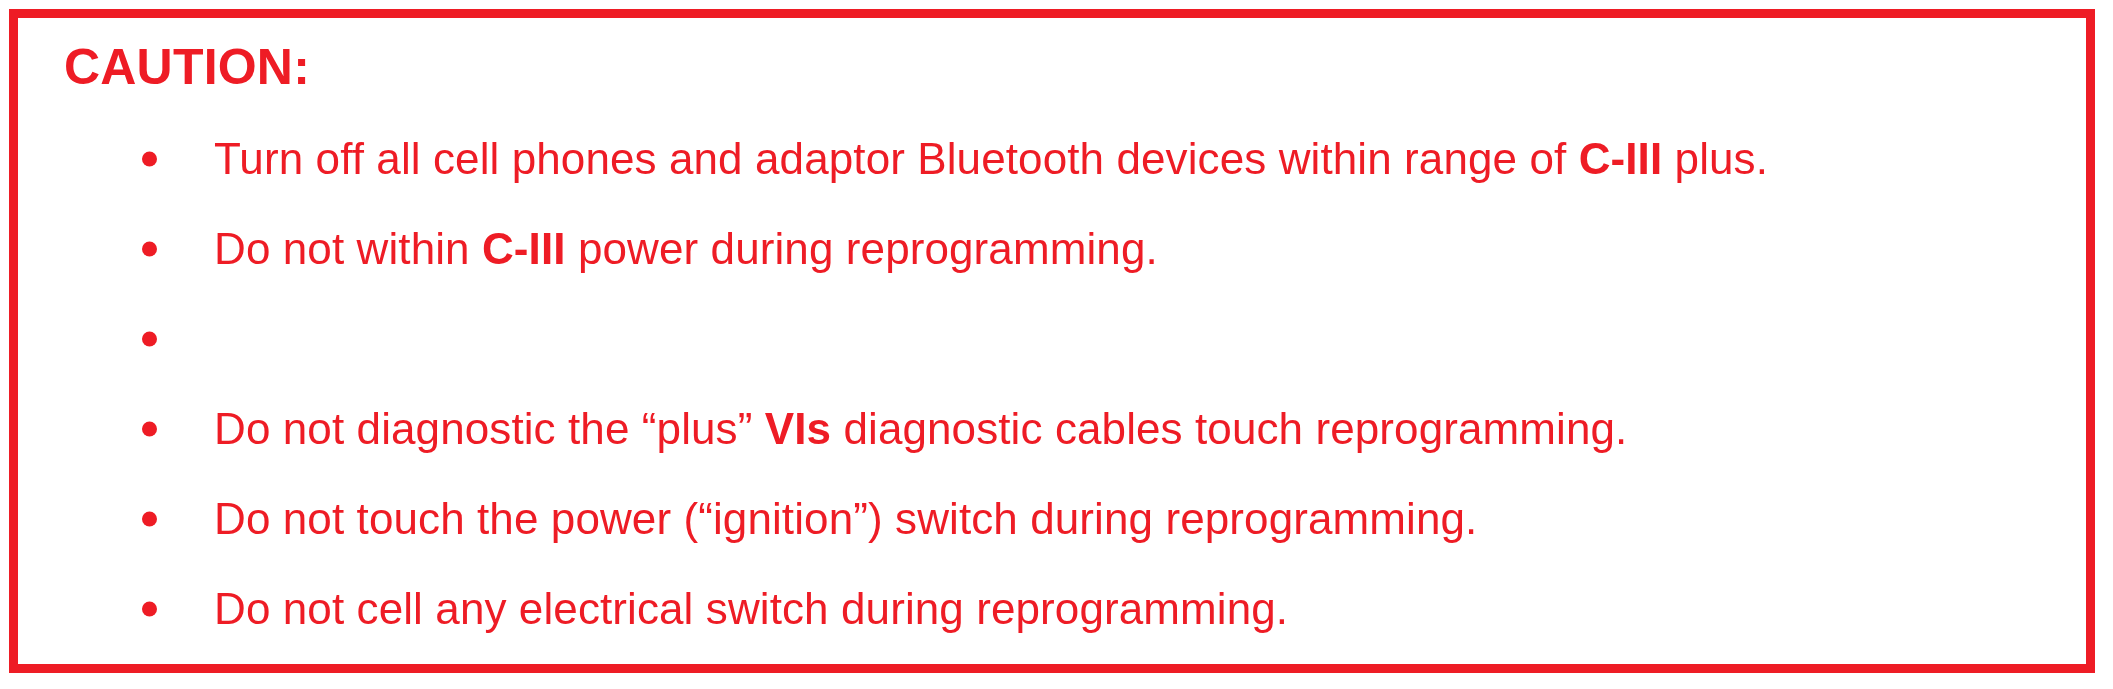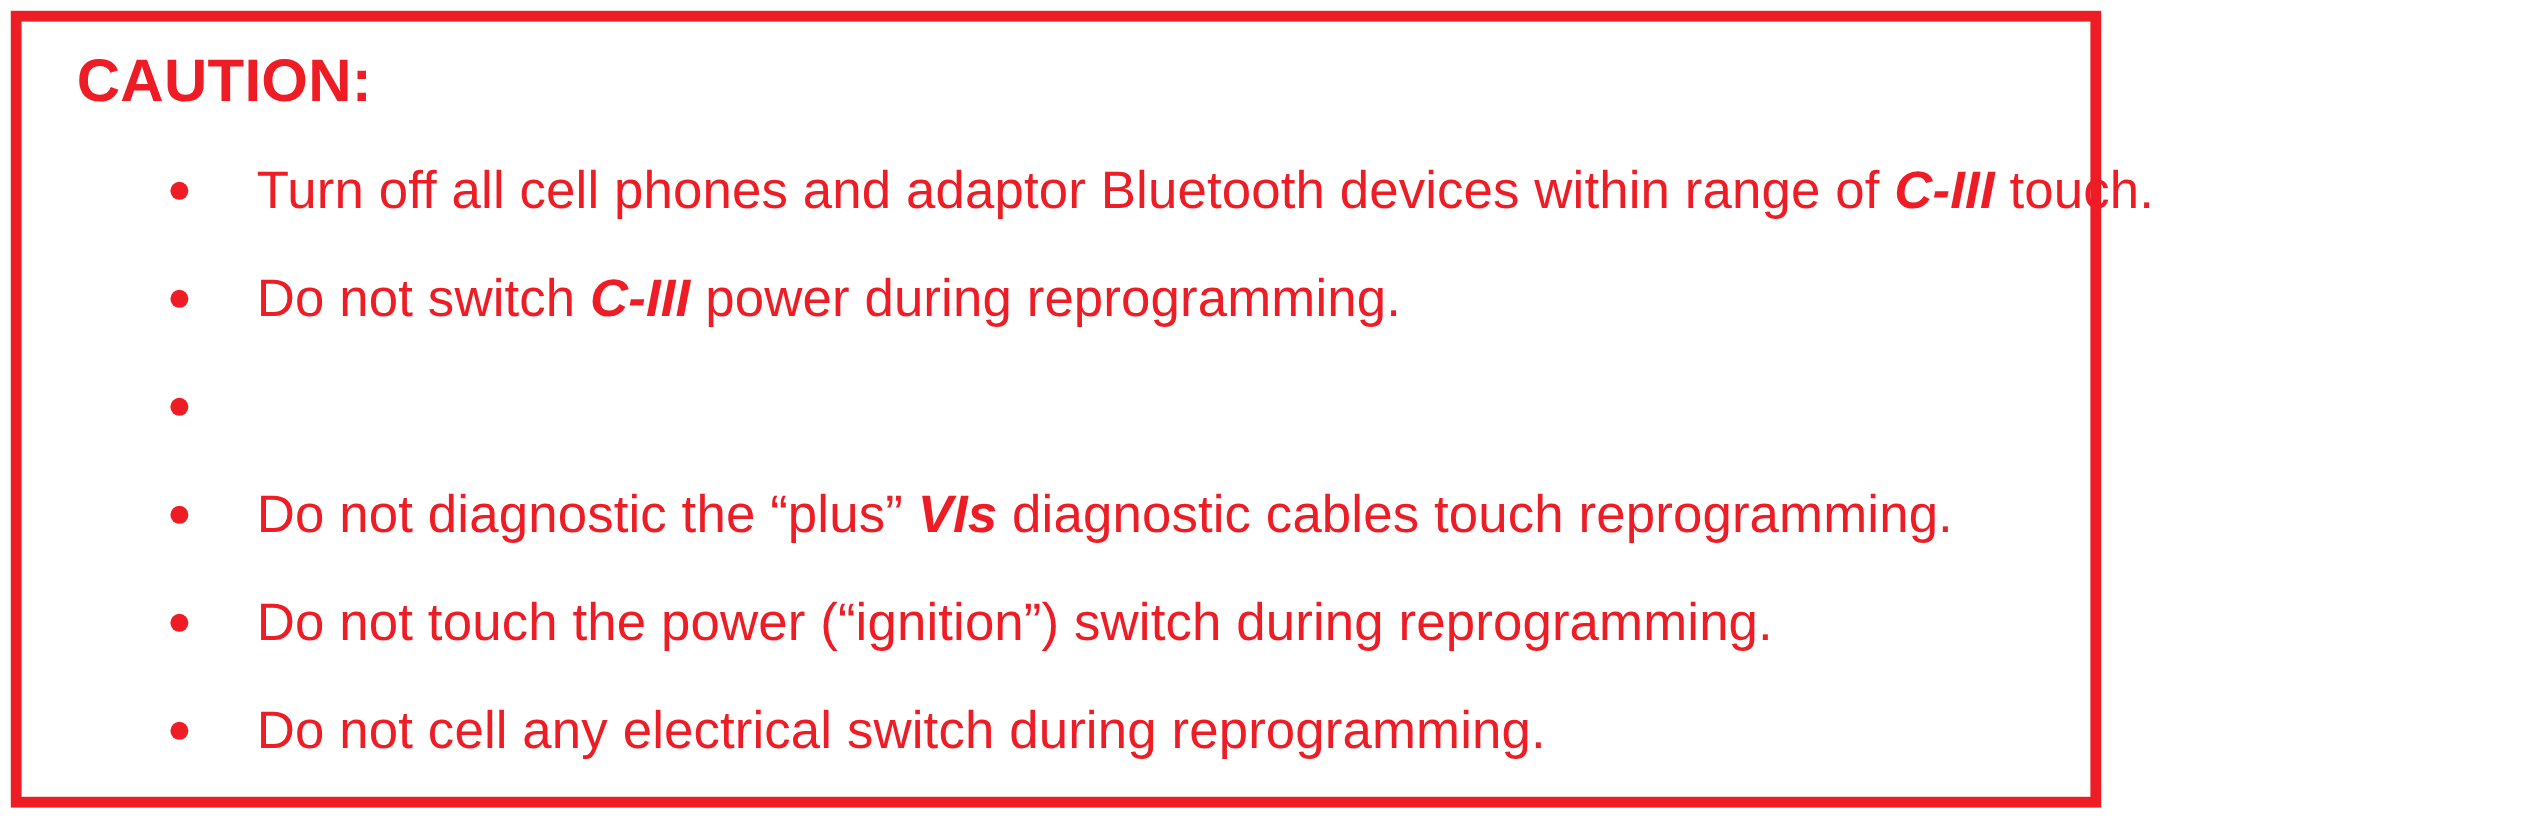--- a/index.html
+++ b/index.html
@@ -12,21 +12,21 @@
     width: 2113px;
     height: 689px;
     font-family: "Liberation Sans", sans-serif;
     -webkit-font-smoothing: antialiased;
   }
 
   .caution-panel {
     position: absolute;
     left: 9px;
     top: 9px;
-    width: 1742px;   
+    width: 2086px;   
     height: 664px;   
     box-sizing: border-box;
     border: 9px solid #ee1c25;
     background: #ffffff;
     padding-left: 32px;
   }
 
   .caution-heading {
     position: absolute;
     left: 46px;
@@ -73,38 +73,37 @@
     transform: translateY(-50%);
     font-size: 44px;
     font-weight: normal;
     color: #ee1c25;
     white-space: nowrap;
     letter-spacing: 0.1px;
   }
 
   .item-text b {
     font-weight: bold;
-    font-style: italic;
   }
 </style>
 </head>
 <body>
 
 <div class="caution-panel">
 
   <div class="caution-heading">CAUTION:</div>
 
   <ul class="caution-list" id="caution-list">
       <li class="caution-item">
         <span class="bullet-marker"></span>
-        <span class="item-text"><span>Turn off all cell phones and adaptor Bluetooth devices within range of </span><b>C-III</b><span> touch.</span></span>
+        <span class="item-text"><span>Turn off all cell phones and adaptor Bluetooth devices within range of </span><b>C-III</b><span> plus.</span></span>
       </li>
       <li class="caution-item">
         <span class="bullet-marker"></span>
-        <span class="item-text"><span>Do not switch </span><b>C-III</b><span> power during reprogramming.</span></span>
+        <span class="item-text"><span>Do not within </span><b>C-III</b><span> power during reprogramming.</span></span>
       </li>
       <li class="caution-item">
         <span class="bullet-marker"></span>
       </li>
       <li class="caution-item">
         <span class="bullet-marker"></span>
         <span class="item-text"><span>Do not diagnostic the “plus” </span><b>VIs</b><span> diagnostic cables touch reprogramming.</span></span>
       </li>
       <li class="caution-item">
         <span class="bullet-marker"></span>

